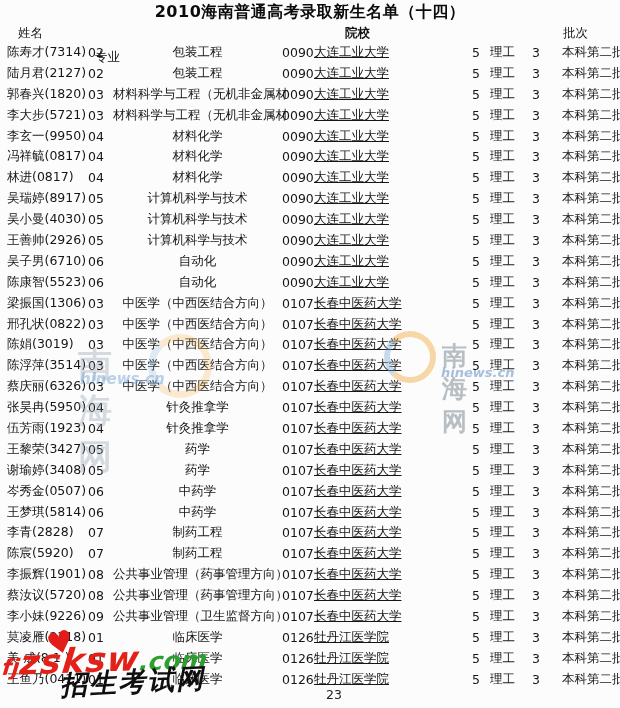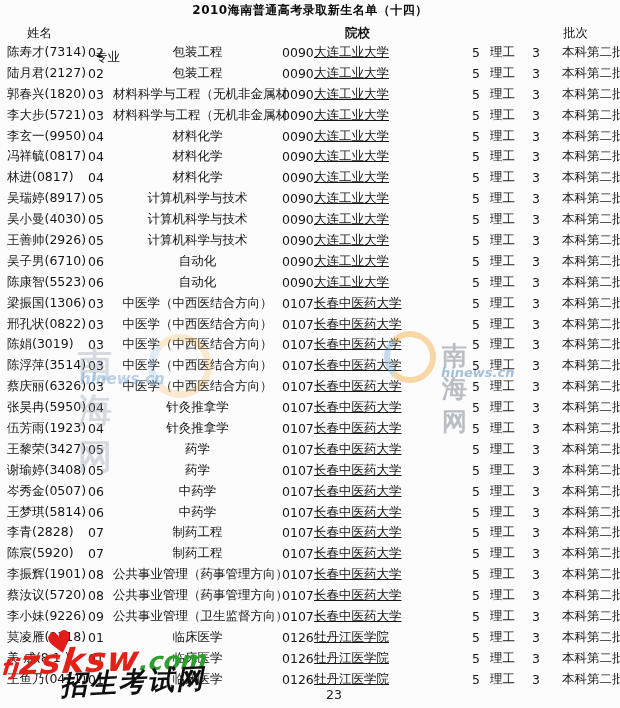--- a/index.html
+++ b/index.html
@@ -12,28 +12,28 @@
   }
   .doc{
     position:relative;width:620px;height:708px;
     background:#fcfcfc;
     overflow:hidden;
   }
   
   .title{
     position:absolute;top:2px;left:0;width:620px;
     text-align:center;
-    font-size:12px;font-weight:bold;
+    font-size:16px;font-weight:bold;
     letter-spacing:0.5px;
     color:#0b0b0b;
   }
   
   .thead{position:absolute;top:25px;left:0;width:620px;height:16px;font-size:12.5px;color:#151515;}
   .thead span{position:absolute;top:0;white-space:nowrap;}
-  .h-name{left:18px;margin-left:9px;}
+  .h-name{left:18px;}
   .h-major{left:95px;margin-top:24px;}
   .h-inst{left:345px;font-weight:bold;}
   .h-batch{left:563px;}
   
   .rows{position:absolute;top:42px;left:0;width:620px;}
   .row{
     display:flex;align-items:center;
     height:20.9px;font-size:12.5px;color:#161616;
     white-space:nowrap;
   }

